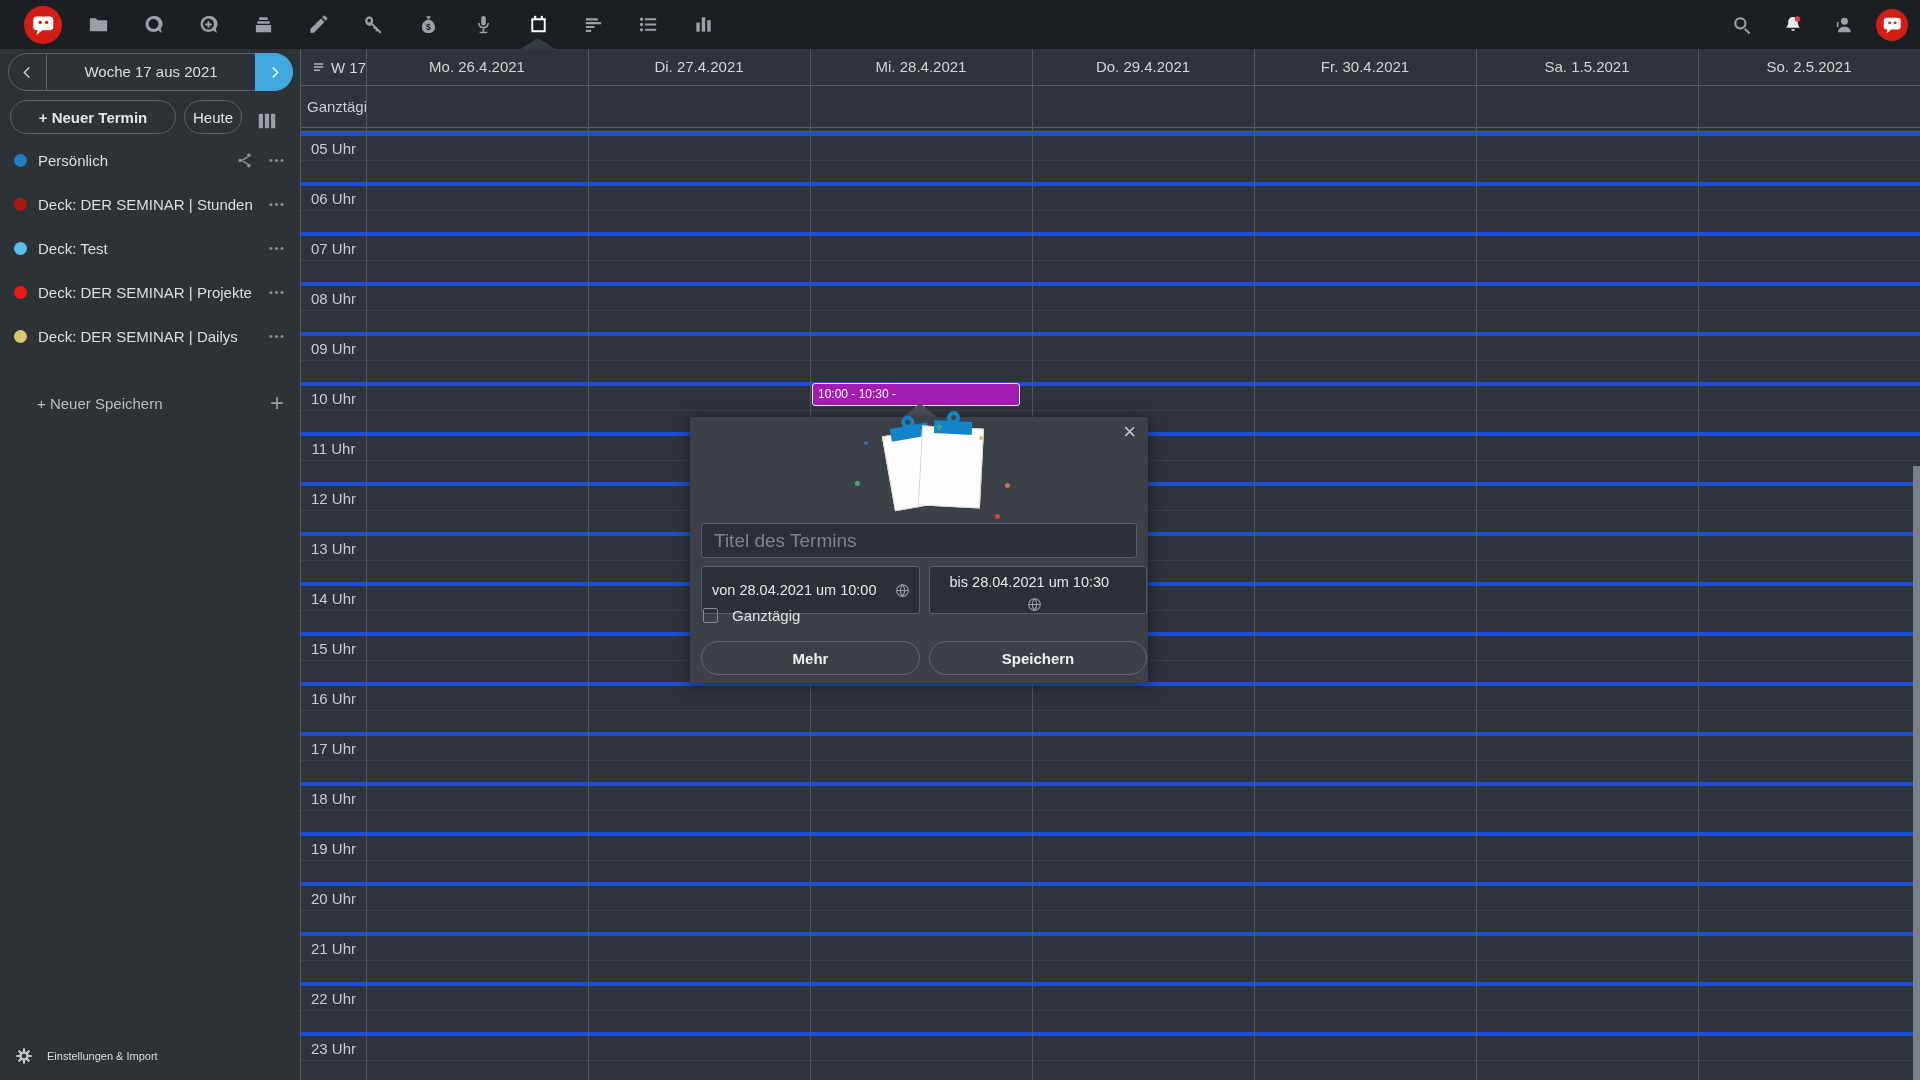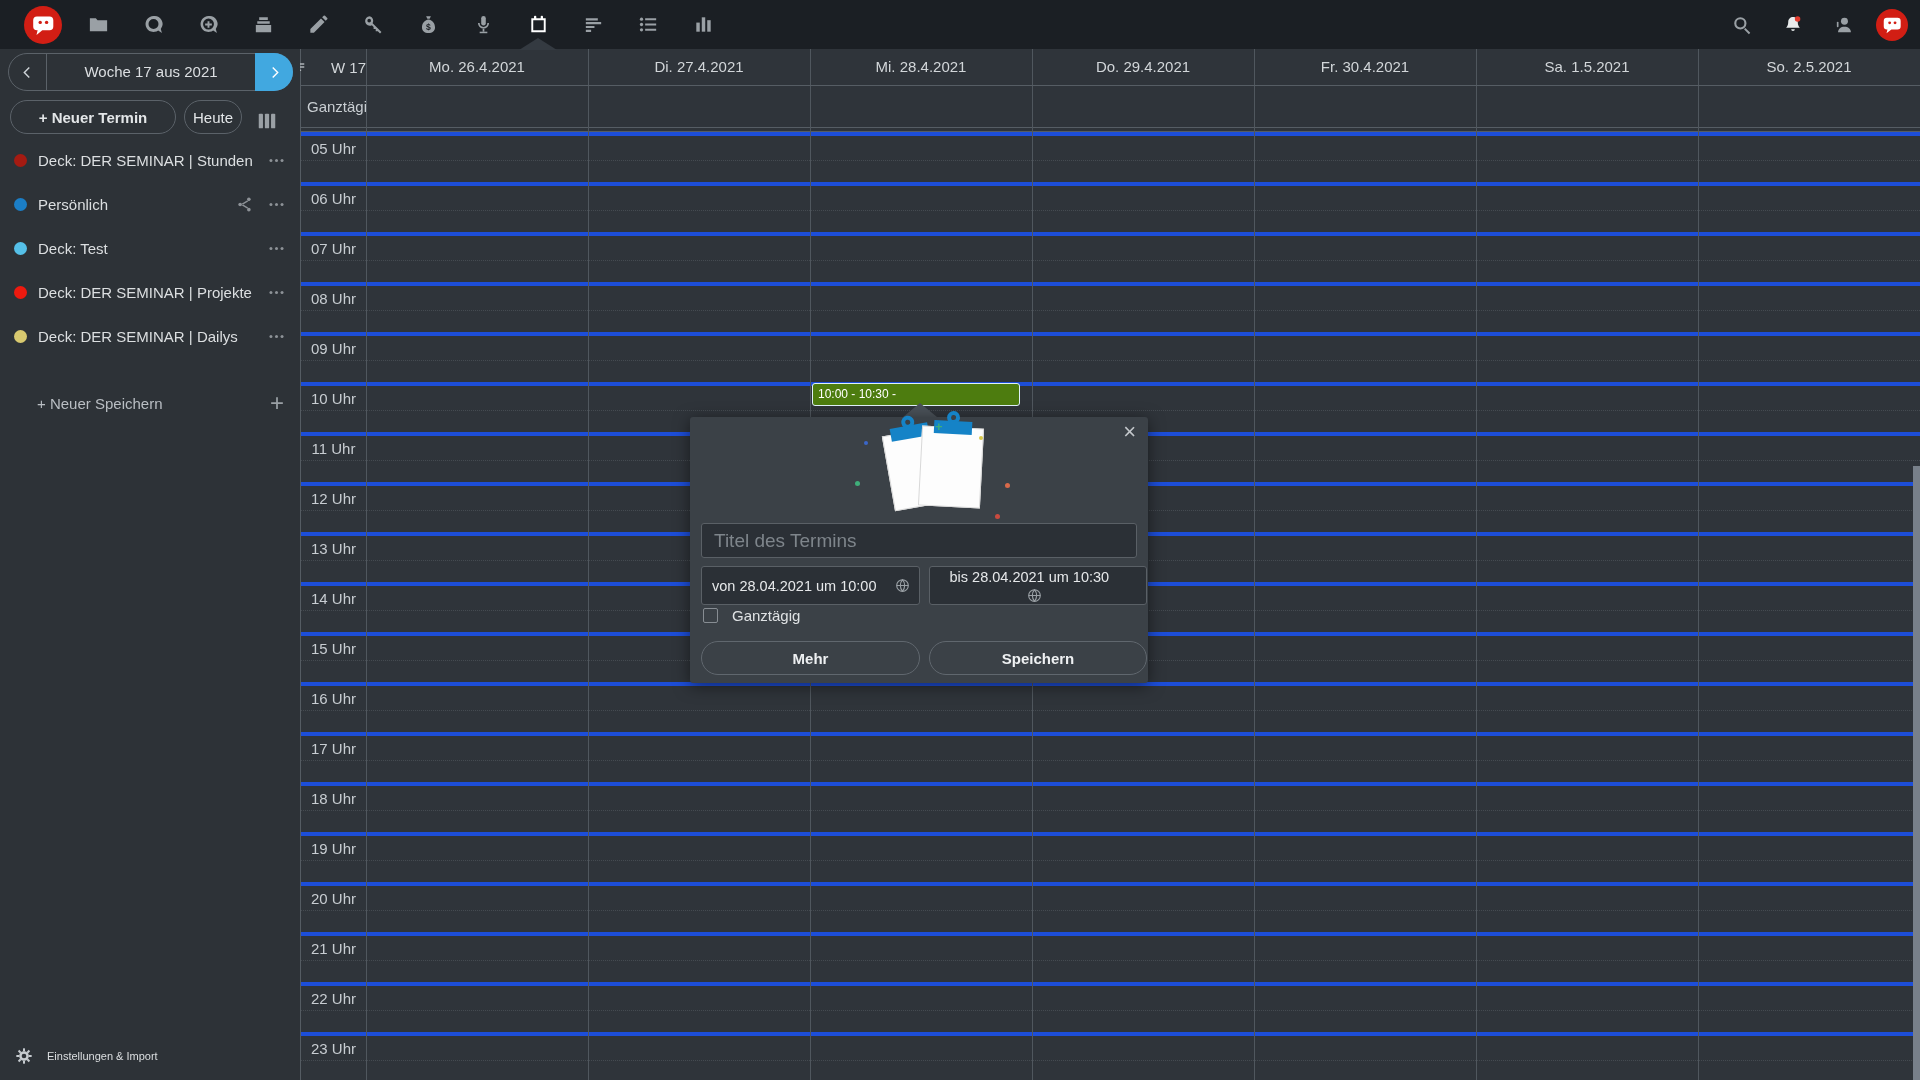--- a/index.html
+++ b/index.html
@@ -51,21 +51,21 @@
   .settings { position:absolute; left:0; bottom:8px; height:32px; display:flex; align-items:center; padding-left:14px; gap:13px; }
   .settings svg { width:20px; height:20px; fill:#c6cbcf; }
   .settings .setlabel { font-size:11px; color:#dcdfe1; }
 
   
   .grid { position:absolute; top:49px; left:300px; right:0; bottom:0; background:#2f343a;
           border-left:1px solid #555c63; }
   .vline { position:absolute; top:0; bottom:0; width:1px; background:#50575e; z-index:2; }
   .ghead { height:37px; display:flex; border-bottom:1px solid #565d64; position:relative; z-index:3; }
   .gutter { width:65px; flex:none; }
-  .ghead .gutter { display:flex; align-items:center; justify-content:space-between; gap:4px; }
+  .ghead .gutter { display:flex; align-items:center; justify-content:flex-end; gap:4px; }
   .ghead .gutter svg { width:15px; height:15px; fill:#aeb3b8; flex:none; margin-left:-8px; }
   .wkbadge { font-size:15px; color:#d3d7da; }
   .daycell { flex:1; text-align:center; line-height:36px; font-size:15px; color:#d2d6d9; }
   .allday { height:42px; display:flex; border-bottom:1px solid #565d64; }
   .allday .gutter { display:flex; align-items:center; padding-left:6px; font-size:15px; color:#c9ced2;
                     white-space:nowrap; overflow:hidden; }
   .dspacer { height:4px; border-bottom:1px solid #565d64; }
   .hours { position:relative; }
   .hrow { height:50px; border-top:4px solid #1d4ed8; position:relative; }
   .hrow::after { content:""; position:absolute; top:24px; left:0; right:0; border-top:1px dotted #454b51; }
@@ -90,21 +90,21 @@
   .board.front { left:230px; top:10px; width:62px; height:80px; transform:rotate(3deg); }
   .clipbar { position:absolute; top:-7px; left:50%; transform:translateX(-50%); width:38px; height:13px; background:#1583c7; }
   .clipring { position:absolute; top:-17px; left:50%; transform:translateX(-50%); width:13px; height:13px;
               border:4px solid #1583c7; border-radius:50%; background:#3b4147; }
   .confetti { position:absolute; border-radius:50%; }
   .confetti.plus { border-radius:0; background:none; font-size:13px; font-weight:bold; line-height:8px; }
   .dlg-title { position:absolute; left:11px; top:106px; width:calc(100% - 22px); height:35px;
                background:#2b3036; border:1px solid #5a6066; border-radius:3px; color:#e8eaec;
                font-size:19px; padding:0 12px; font-family:inherit; }
   .dlg-title::placeholder { color:#7e858b; opacity:1; }
-  .dtfield { position:absolute; top:149px; height:39px; display:flex; align-items:center;
+  .dtfield { position:absolute; top:149px; height:48px; display:flex; align-items:center;
              background:#2b3036; border:1px solid #5a6066; border-radius:3px; color:#9aa0a5; }
   .dtfield.from { left:11px; width:219px; }
   .dtfield.to { left:239px; width:218px;flex-direction:column; }
   .dtfield input { flex:1; min-width:0; background:transparent; border:none; color:#e6e8ea;
                    font-size:14.5px; padding:0 0 0 10px; font-family:inherit; }
   .dtfield svg { width:17px; height:17px; flex:none; margin-right:8px; }
   .checkrow { position:absolute; left:13px; top:189px; height:18px; display:flex; align-items:center; gap:14px; }
   .checkbox { width:15px; height:15px; border:1px solid #878d93; border-radius:2px; background:transparent; }
   .checklabel { font-size:15px; color:#dfe2e4; }
   .dlg-btn { position:absolute; top:224px; height:34px; border:1px solid #60676e; border-radius:17px;
@@ -249,46 +249,46 @@
       <button class="pillbtn todaybtn">Heute</button>
       <div class="viewtoggle"><svg viewBox="0 0 24 24">
             <rect x="3" y="4" width="4.6" height="16" rx="1"></rect>
             <rect x="9.7" y="4" width="4.6" height="16" rx="1"></rect>
             <rect x="16.4" y="4" width="4.6" height="16" rx="1"></rect>
           </svg></div>
     </div>
 
     <div class="callist">
       <div class="calitem">
+        <span class="caldot" style="background-color: rgb(27, 126, 198);"></span>
+        <span class="callabel">Persönlich</span>
+        <span class="calicons">
+          <svg viewBox="0 0 24 24">
+              <circle cx="17.5" cy="5.5" r="2.3"></circle>
+              <circle cx="6.5" cy="12" r="2.3"></circle>
+              <circle cx="17.5" cy="18.5" r="2.3"></circle>
+              <path d="M8.4 10.9l7.2-4.2.9 1.6-7.2 4.2zM8.4 13.1l7.2 4.2.9-1.6-7.2-4.2z"></path>
+            </svg>
+          <svg viewBox="0 0 24 24">
+              <circle cx="5" cy="12" r="1.9"></circle>
+              <circle cx="12" cy="12" r="1.9"></circle>
+              <circle cx="19" cy="12" r="1.9"></circle>
+            </svg>
+        </span>
+      </div>
+      <div class="calitem">
         <span class="caldot" style="background-color: rgb(165, 27, 18);"></span>
         <span class="callabel">Deck: DER SEMINAR | Stunden</span>
         <span class="calicons">
             <svg viewBox="0 0 24 24">
               <circle cx="5" cy="12" r="1.9"></circle>
               <circle cx="12" cy="12" r="1.9"></circle>
               <circle cx="19" cy="12" r="1.9"></circle>
             </svg>
           </span>
-      </div>
-      <div class="calitem">
-        <span class="caldot" style="background-color: rgb(27, 126, 198);"></span>
-        <span class="callabel">Persönlich</span>
-        <span class="calicons">
-          <svg viewBox="0 0 24 24">
-              <circle cx="17.5" cy="5.5" r="2.3"></circle>
-              <circle cx="6.5" cy="12" r="2.3"></circle>
-              <circle cx="17.5" cy="18.5" r="2.3"></circle>
-              <path d="M8.4 10.9l7.2-4.2.9 1.6-7.2 4.2zM8.4 13.1l7.2 4.2.9-1.6-7.2-4.2z"></path>
-            </svg>
-          <svg viewBox="0 0 24 24">
-              <circle cx="5" cy="12" r="1.9"></circle>
-              <circle cx="12" cy="12" r="1.9"></circle>
-              <circle cx="19" cy="12" r="1.9"></circle>
-            </svg>
-        </span>
       </div>
       <div class="calitem">
         <span class="caldot" style="background-color: rgb(85, 192, 232);"></span>
         <span class="callabel">Deck: Test</span>
         <span class="calicons">
             <svg viewBox="0 0 24 24">
               <circle cx="5" cy="12" r="1.9"></circle>
               <circle cx="12" cy="12" r="1.9"></circle>
               <circle cx="19" cy="12" r="1.9"></circle>
             </svg>
@@ -428,21 +428,21 @@
         </div>
       <div class="hrow">
           <span class="hlabel">21 Uhr</span>
         </div>
       <div class="hrow">
           <span class="hlabel">22 Uhr</span>
         </div>
       <div class="hrow">
           <span class="hlabel">23 Uhr</span>
         </div>
-      <div class="eventchip" style="background-color: #4d7c0f;">10:00 - 10:30 -</div>
+      <div class="eventchip" style="background-color: #a21caf;">10:00 - 10:30 -</div>
     </div>
     <div class="scrollthumb"></div>
   </div>
 
   <div class="popover-arrow"></div>
   <div class="dialog">
     <button class="dlg-close">×</button>
     <div class="illu">
       <div class="board back">
         <div class="clipring"></div>

